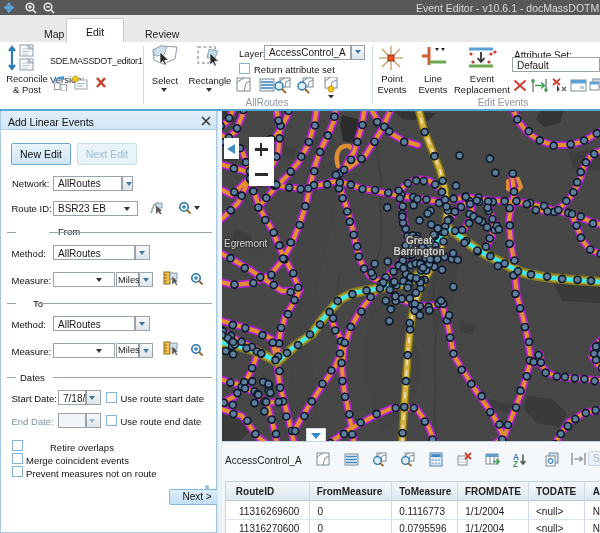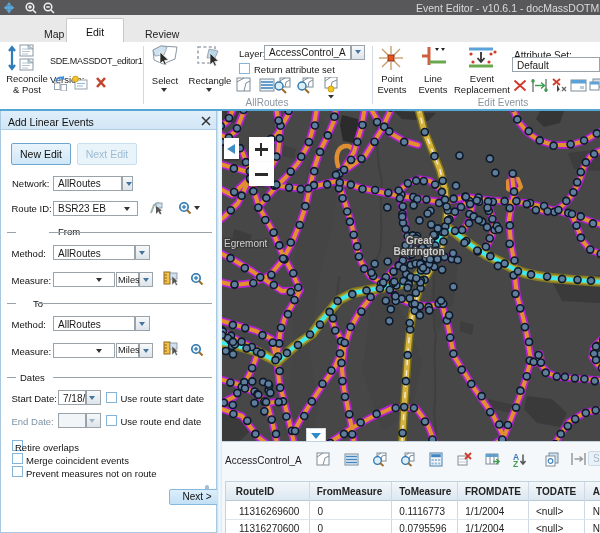--- a/index.html
+++ b/index.html
@@ -294,21 +294,21 @@
       <div class="caret" style="left:88.0px;top:285px;border-top-color:#44759f;"></div>
       <div class="cb" style="left:104.5px;top:280.5px;"></div>
       <div class="plabel" style="left:119.5px;top:282px;">Use route start date</div>
       <div class="plabel" style="left:10.5px;top:305px;color:#7d93a6;">End Date:</div>
       <div class="combo" style="left:57px;top:302px;width:27.5px;height:15px;background:#f2f5f7;"></div>
       <div class="dropbtn" style="left:84.5px;top:302px;width:15px;height:15px;"></div>
       <div class="caret" style="left:88.0px;top:308px;border-top-color:#9db6c8;"></div>
       <div class="cb" style="left:104.5px;top:303.5px;"></div>
       <div class="plabel" style="left:119.5px;top:305px;">Use route end date</div>
       <div class="cb" style="left:10.5px;top:328.5px;"></div>
-      <div class="plabel" style="left:14px;top:330.5px;">Retire overlaps</div>
+      <div class="plabel" style="left:21px;top:330.5px;padding-left:28px;">Retire overlaps</div>
       <div class="cb" style="left:10.5px;top:341.5px;"></div>
       <div class="plabel" style="left:25px;top:343.5px;">Merge coincident events</div>
       <div class="cb" style="left:10.5px;top:354.5px;"></div>
       <div class="plabel" style="left:25px;top:356.5px;">Prevent measures not on route</div>
       <div style="position:absolute;left:204px;top:374px;width:3.5px;height:9px;background:#9fc0dc;border-radius:2px;"></div>
       <div style="position:absolute;left:168px;top:378px;width:56px;height:16px;background:linear-gradient(#ddeefa,#c3e0f5);border:1px solid #86b7dc;border-radius:2px;color:#111;font-size:10px;text-align:center;line-height:14px;">Next &gt;</div>
     </div>
   <div id="splitter" class="abs"></div>
   <div id="map" class="abs">
       <svg width="378" height="330" viewBox="0 0 378 330" style="position:absolute;left:0;top:0;">

